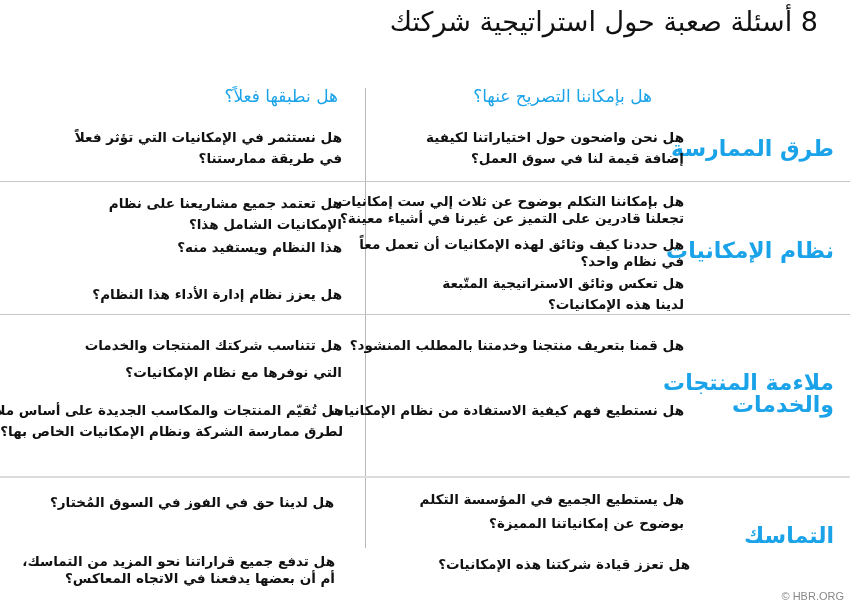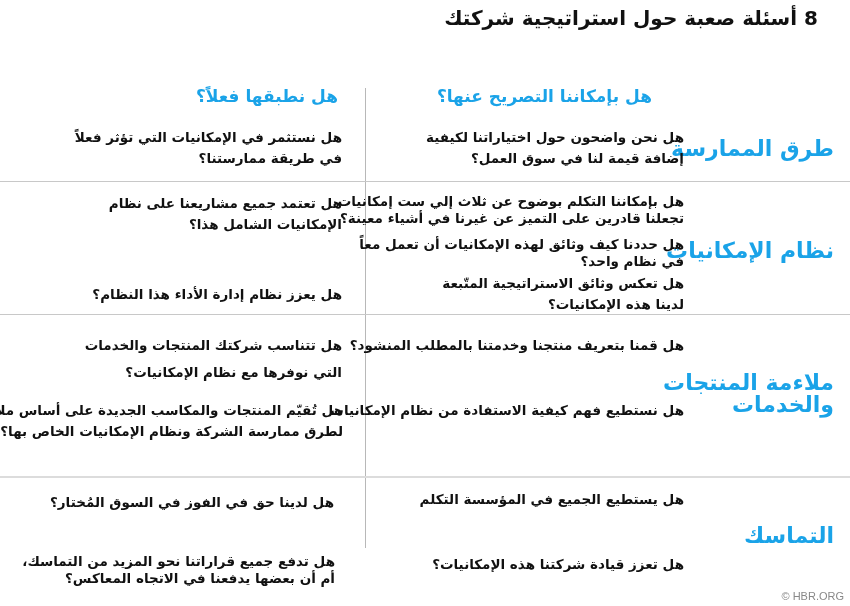--- a/index.html
+++ b/index.html
@@ -1,26 +1,26 @@
 <!DOCTYPE html>
 <html><head>
 <meta charset="utf-8">
 <style>
   * { box-sizing: border-box; margin: 0; padding: 0; }
   html, body { width: 850px; height: 606px; background: #ffffff; overflow: hidden; }
   body { position: relative; font-family: "DejaVu Sans", sans-serif; color: #111111; direction: rtl; }
 
   .title {
     position: absolute; right: 32px; top: 6px;
-    font-size: 20px; font-weight: bold; color: #111; white-space: nowrap;
+    font-size: 27px; font-weight: normal; color: #111; white-space: nowrap;
     letter-spacing: -0.5px;
   }
 
   .col-head {
-    position: absolute; top: 86px; font-size: 17px; font-weight: bold; color: #1aa3e8; white-space: nowrap;
+    position: absolute; top: 86px; font-size: 17px; font-weight: normal; color: #1aa3e8; white-space: nowrap;
   }
   .col-head.c1 { right: 198px; margin-left: 28px; }
   .col-head.c2 { right: 512px; }
 
   .vline { position: absolute; left: 365px; width: 1px; background: #b8b8b8; }
   .vline.v1 { top: 88px; height: 460px; }
 
   .hline { position: absolute; left: 0; width: 850px; height: 1px; background: #c8c8c8; }
 
   .row-label {
@@ -73,20 +73,21 @@
 </div>
 <div class="q" style="right:166px; top:273px">
   <div>هل تعكس وثائق الاستراتيجية المتّبعة</div>
   <div>لدينا هذه الإمكانيات؟</div>
 </div>
 <div class="q" style="right:508px; top:193px">
   <div>هل تعتمد جميع مشاريعنا على نظام</div>
   <div>الإمكانيات الشامل هذا؟</div>
 </div>
 <div class="q" style="right:508px; top:237px">
+  <div>هذا النظام ويستفيد منه؟</div>
 </div>
 <div class="q" style="right:508px; top:284px">
   <div>هل يعزز نظام إدارة الأداء هذا النظام؟</div>
 </div>
 
 <div class="row-label" style="top:372px">
   <div>ملاءمة المنتجات</div>
   <div>والخدمات</div>
 </div>
 <div class="q" style="right:166px; top:335px">
@@ -100,22 +101,23 @@
   <div>التي نوفرها مع نظام الإمكانيات؟</div>
 </div>
 <div class="q" style="right:507px; top:400px">
   <div>هل تُقيّم المنتجات والمكاسب الجديدة على أساس ملاءمتها</div>
   <div>لطرق ممارسة الشركة ونظام الإمكانيات الخاص بها؟</div>
 </div>
 
 <div class="row-label" style="top:525px">التماسك</div>
 <div class="q" style="right:166px; top:487px; line-height:24px">
   <div>هل يستطيع الجميع في المؤسسة التكلم</div>
+  <div>بوضوح عن إمكانياتنا المميزة؟</div>
 </div>
-<div class="q" style="right:166px; top:554px">
+<div class="q" style="right:160px; top:554px">
   <div>هل تعزز قيادة شركتنا هذه الإمكانيات؟</div>
 </div>
 <div class="q" style="right:516px; top:492px">
   <div>هل لدينا حق في الفوز في السوق المُختار؟</div>
 </div>
 <div class="q tight" style="right:515px; top:553px">
   <div>هل تدفع جميع قراراتنا نحو المزيد من التماسك،</div>
   <div>أم أن بعضها يدفعنا في الاتجاه المعاكس؟</div>
 </div>
 

